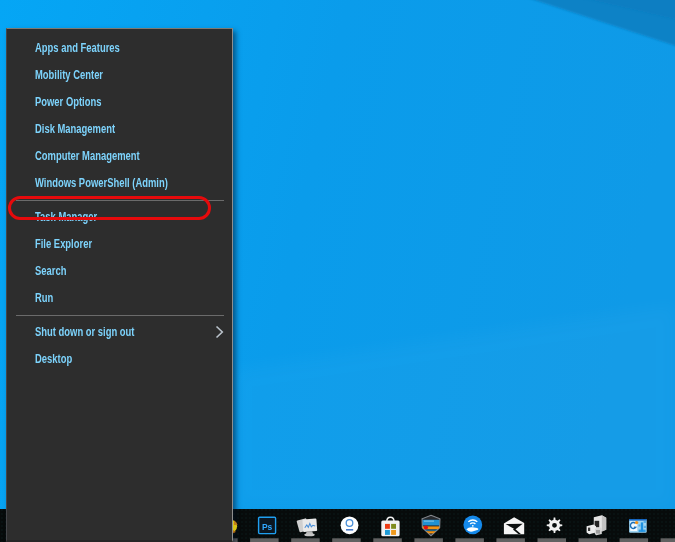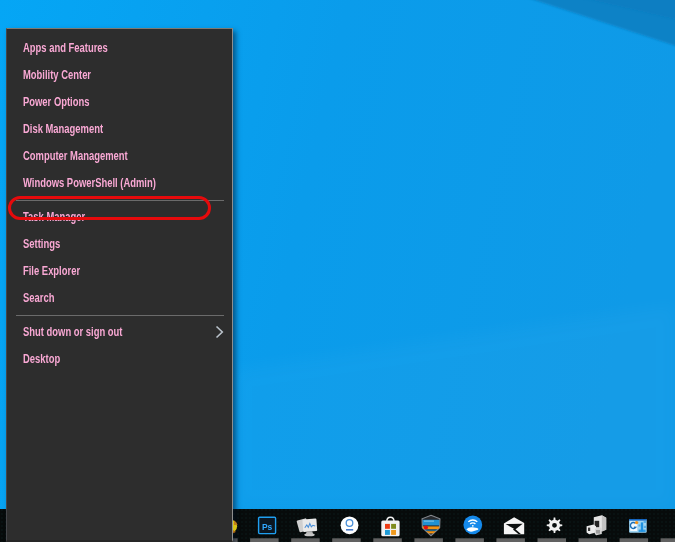--- a/index.html
+++ b/index.html
@@ -4,21 +4,21 @@
 <style>
 html,body{margin:0;padding:0;}
 body{width:675px;height:542px;overflow:hidden;font-family:"Liberation Sans",sans-serif;}
 #stage{position:absolute;left:0;top:0;width:675px;height:542px;overflow:hidden;}
 #wall{position:absolute;left:0;top:0;}
 #taskbar{position:absolute;left:0;top:509px;width:675px;height:33px;}
 #menu{position:absolute;left:6px;top:28px;width:226.5px;height:514px;background:#2d2d2d;
  border-top:1px solid #7e7a72;border-right:1px solid #8e8e8e;border-left:1px solid #45464a;
  border-bottom:2px solid #262626; box-sizing:border-box;box-shadow:3px 3px 5px rgba(0,15,35,.5);}
 #menu .pad{height:5.5px;}
-.mi{height:27px;line-height:27px;padding-left:16px;font-size:12px;font-weight:700;color:#f9a8d4;white-space:nowrap;}
+.mi{height:27px;line-height:27px;padding-left:28px;font-size:12px;font-weight:700;color:#7dd3fc;white-space:nowrap;}
 .mi .t{display:inline-block;transform:scaleX(0.785);transform-origin:0 50%;}
 .mi.hov{background:#3c3c3c;}
 .sep{height:1px;background:#6b6b6b;margin:3px 8px 3px 9px;}
 #oval{position:absolute;left:1px;top:167px;width:196.5px;height:18px;border:3.6px solid #e60a0c;border-radius:13px;}
 .chev{position:absolute;right:8px;top:0px;}
 </style>
 </head>
 <body>
 <div id="stage">
 <svg id="wall" width="675" height="542" viewBox="0 0 675 542">
@@ -153,23 +153,23 @@
 <div id="menu">
  <div class="pad"></div>
  <div class="mi"><span class="t">Apps and Features</span></div>
  <div class="mi"><span class="t">Mobility Center</span></div>
  <div class="mi"><span class="t">Power Options</span></div>
  <div class="mi"><span class="t">Disk Management</span></div>
  <div class="mi"><span class="t">Computer Management</span></div>
  <div class="mi"><span class="t">Windows PowerShell (Admin)</span></div>
  <div class="sep"></div>
  <div class="mi"><span class="t">Task Manager</span></div>
- <div class="mi"><span class="t">Settings</span></div>
  <div class="mi"><span class="t">File Explorer</span></div>
  <div class="mi"><span class="t">Search</span></div>
+ <div class="mi"><span class="t">Run</span></div>
  <div class="sep"></div>
  <div class="mi" style="position:relative"><span class="t">Shut down or sign out</span>
   <svg class="chev" width="9" height="14" viewBox="0 0 9 14" style="top:6.5px">
           <polyline points="1.5,1.5 7.3,7 1.5,12.5" fill="none" stroke="#bac3cb" stroke-width="1.6"></polyline>
         </svg>
  </div>
  <div class="mi"><span class="t">Desktop</span></div>
  <div id="oval"></div>
 </div>
 <svg style="position:absolute;left:232.5px;top:512px" width="12" height="26" viewBox="232.5 512 12 26">

